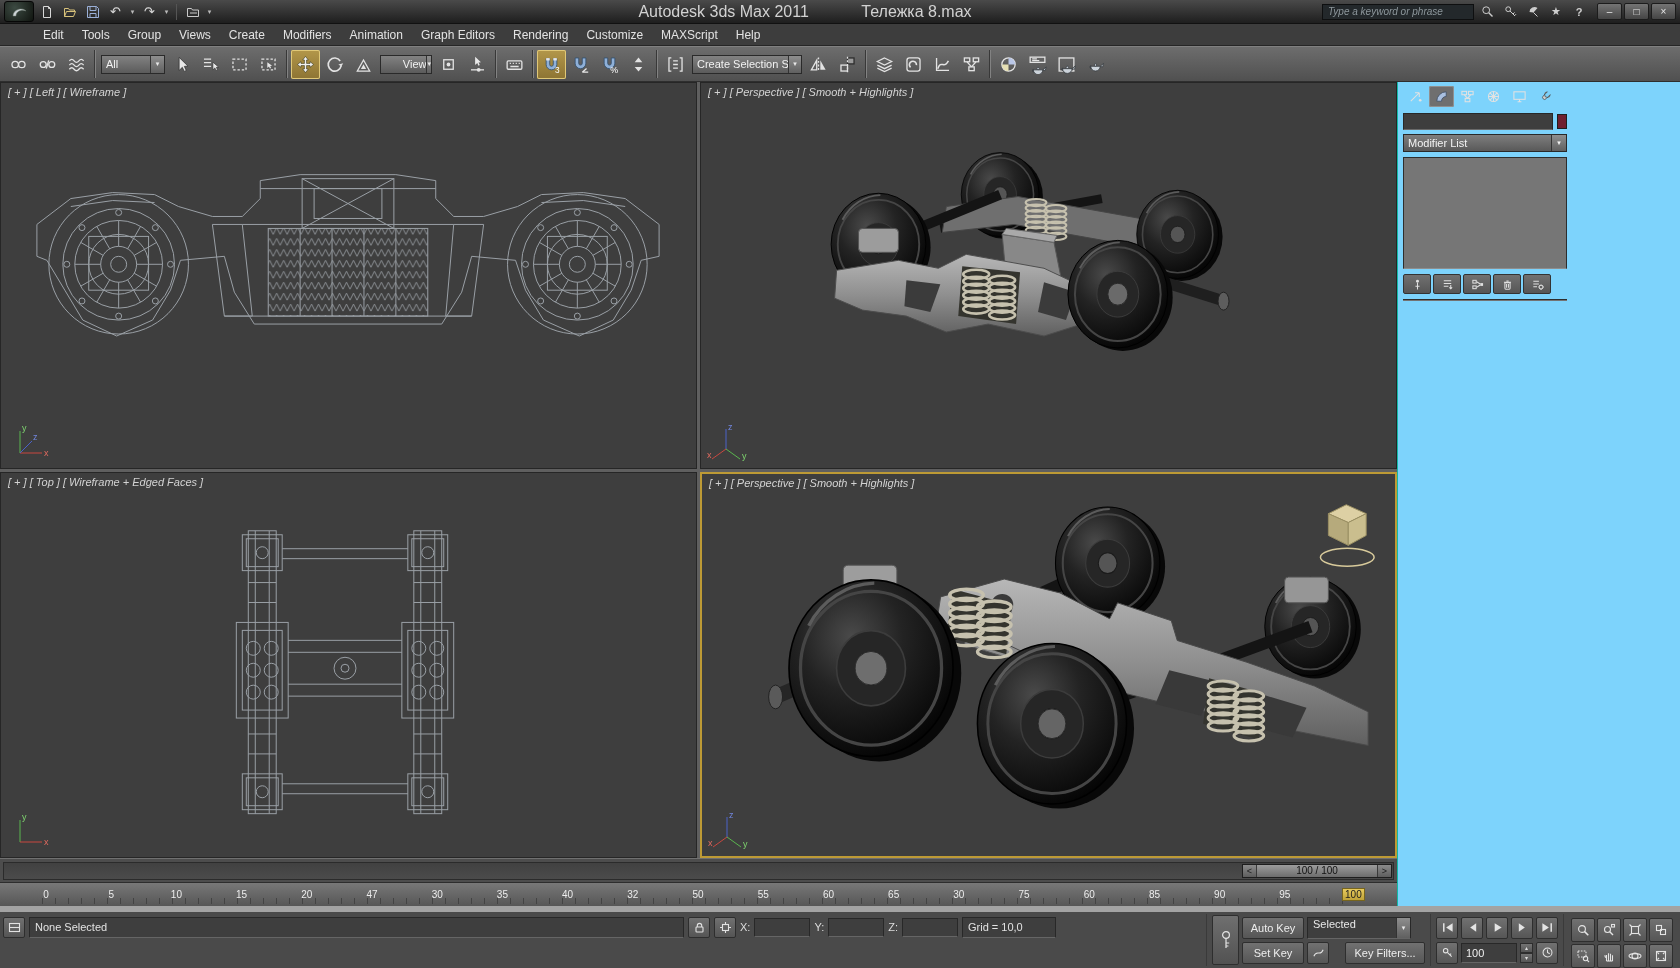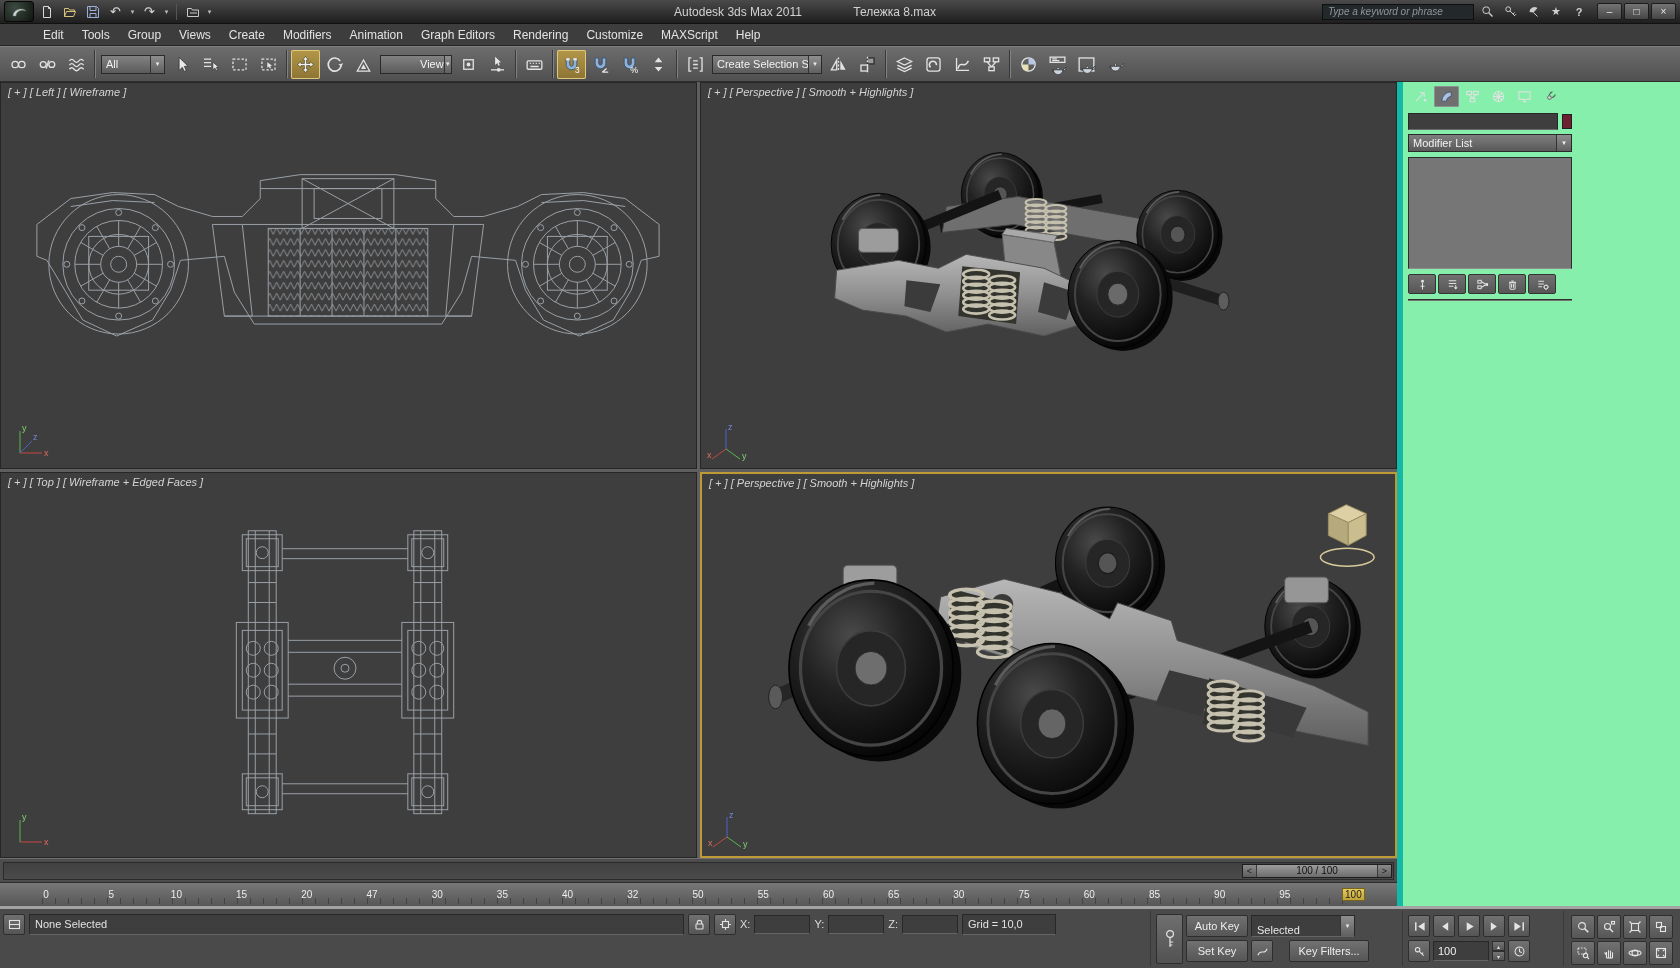--- a/index.html
+++ b/index.html
@@ -11,21 +11,21 @@
   
   .titlebar { height:24px; background:linear-gradient(#4a4a4a,#1e1e1e); display:flex;
     align-items:center; padding:0 4px; gap:2px; position:relative; border-bottom:1px solid #111; }
   .app-logo { width:30px; height:21px; border-radius:3px; background:radial-gradient(circle at 35% 30%,#3c4a42,#10140f);
     border:1px solid #070707; }
   .qat-btn { width:21px; height:19px; border-radius:2px; color:#c9c9c9; }
   .qat-btn svg { width:14px; height:14px; }
   .qat-caret { width:9px; font-size:7px; color:#bbb; text-align:center; }
   .tb-vsep { width:1px; height:16px; background:#000; border-right:1px solid #555; margin:0 3px; }
   .title-center { position:absolute; left:430px; right:500px; text-align:center; color:#d2d2d2;
-    font-size:12px; pointer-events:none; white-space:nowrap; }
+    font-size:16px; pointer-events:none; white-space:nowrap; }
   .title-center .t1 { margin-right:48px; }
   .infocenter { margin-left:auto; display:flex; align-items:center; gap:3px; }
   .search-field { width:152px; height:16px; background:#23282b; border:1px solid #0e0f10;
     color:#c4c4c4; font-size:10px; padding:0 5px; font-family:"Liberation Sans",sans-serif; }
   .search-field::placeholder { color:#8d979c; font-style:italic; }
   .ic-btn { width:20px; height:18px; border-radius:2px; }
   .ic-btn svg { width:13px; height:13px; }
   .star-glyph { color:#cfcfcf; font-size:11px; }
   .help-glyph { color:#cfcfcf; font-size:11px; font-weight:bold; }
   .winbtns { display:flex; gap:2px; margin-left:6px; }
@@ -41,21 +41,21 @@
   .toolbar { height:36px; background:linear-gradient(#6d6d6d,#505050); border-top:1px solid #808080;
     border-bottom:1px solid #2e2e2e; display:flex; align-items:center; padding:0 4px; }
   .tbtn { width:29px; height:29px; border-radius:2px; flex:none; }
   .tbtn svg { width:19px; height:19px; stroke:#e3e3e3; stroke-width:1.1; fill:none; }
   .tbtn.active { background:linear-gradient(#b3974a,#8d7433); box-shadow:inset 0 0 0 1px #e0c878; }
   .tsep { width:2px; height:28px; border-left:1px solid #383838; border-right:1px solid #828282; margin:0 3px; flex:none; }
   .tb-select { height:19px; display:flex; align-items:center; background:linear-gradient(#828282,#5b5b5b);
     border:1px solid #2a2a2a; color:#f2f2f2; font-size:11px; padding-left:4px; flex:none; margin:0 2px;justify-content:flex-end; }
   .tb-select .caret { margin-left:auto; font-size:7px; color:#e8e8e8; background:linear-gradient(#8e8e8e,#606060);
     border-left:1px solid #333; width:14px; height:100%; display:flex; align-items:center; justify-content:center; }
-  .w-filter { width:64px; } .w-coord { width:72px;padding-left:39px; } .w-selset { width:110px; }
+  .w-filter { width:64px; } .w-coord { width:52px;padding-left:39px; } .w-selset { width:110px; }
 
   
   .main { display:flex; height:824px; }
   .vp-area { width:1397px; display:flex; flex-direction:column; }
   .vp-grid { height:776px; display:grid; grid-template-columns:1fr 1fr; grid-template-rows:1fr 1fr;
     gap:3px; background:#5f5f5f; padding:0; }
   .viewport { position:relative; background:#3e3e3e; border:1px solid #262626; overflow:hidden; }
   .viewport.active { border:2px solid #bd9a35; }
   .scene { position:absolute; left:0; top:0; width:100%; height:100%; }
   .vp-label { position:absolute; top:3px; left:7px; font-size:11px; color:#d3d3d3; cursor:default;font-style:italic; }
@@ -77,21 +77,21 @@
   
   .trackbar { height:24px; background:linear-gradient(#787878,#565656); border-top:1px solid #2d2d2d; position:relative; }
   .trackbar::before { content:""; position:absolute; left:42px; right:44px; bottom:2px; height:6px;
     background:repeating-linear-gradient(90deg,#434343 0 1px,transparent 1px 13px); }
   .ticks { position:absolute; left:0; right:0; top:0; bottom:0; display:flex; justify-content:space-between;
     align-items:center; padding:0 32px 0 38px; font-size:10px; color:#ededed; }
   .tick { min-width:16px; text-align:center; cursor:default; }
   .tick:last-child { background:linear-gradient(#e8cb5e,#bfa238); color:#1d1d1d; border:1px solid #77651e; padding:0 2px; }
 
   
-  .cmdpanel { flex:1; background:#86efac; border-left:6px solid #14b8a6; display:flex; flex-direction:column;
+  .cmdpanel { flex:1; background:#7dd3fc; border-left:1px solid #14b8a6; display:flex; flex-direction:column;
     padding:3px 0 0 5px; }
   .cp-content { width:164px; display:flex; flex-direction:column; }
   .cp-tabs { display:flex; gap:1px; padding:1px 0 4px; }
   .cp-tab { width:25px; height:21px; border-radius:2px; }
   .cp-tab svg { width:15px; height:15px; stroke:#e2e2e2; stroke-width:1.1; fill:none; }
   .cp-tab.active { background:#6f6f6f; box-shadow:inset 0 0 0 1px #909090; }
   .cp-name-row { display:flex; gap:4px; align-items:center; margin:2px 0; }
   .cp-name-row input { flex:1; height:17px; background:#3e3e3e; border:1px solid #282828;
     border-bottom-color:#6a6a6a; color:#ddd; padding:0 3px; font-size:11px; }
   .swatch { width:17px; height:15px; background:#6f2030; border:1px solid #1f1f1f; }
@@ -101,22 +101,22 @@
     border-left:1px solid #333; width:15px; height:100%; display:flex; align-items:center; justify-content:center; }
   .cp-stack { height:112px; background:#767676; border:1px solid #2d2d2d; border-bottom-color:#8e8e8e; margin:3px 0; }
   .cp-btns { display:flex; gap:2px; padding:2px 0 5px; }
   .cp-btn { width:28px; height:20px; background:linear-gradient(#717171,#565656); border:1px solid #333;
     border-radius:2px; }
   .cp-btn svg { width:13px; height:13px; stroke:#e0e0e0; stroke-width:1.1; fill:none; }
   .cp-divider { border-top:1px solid #2d2d2d; border-bottom:1px solid #737373; width:164px; }
   .cp-empty { flex:1; }
 
   
-  .statusbar { height:62px; background:#4a4a4a; border-top:3px solid #a3a3a3; display:flex;
-    align-items:stretch; padding:2px 3px; font-size:11px;gap:28px; }
+  .statusbar { height:62px; background:#4a4a4a; border-top:6px solid #a3a3a3; display:flex;
+    align-items:stretch; padding:2px 3px; font-size:11px; }
   .sb-left { flex:1; display:flex; flex-direction:column; gap:3px; min-width:0; padding-right:5px; }
   .sb-row { display:flex; align-items:center; gap:4px; height:26px; }
   .sunken { background:#3e3e3e; border:1px solid #282828; border-bottom-color:#656565; height:21px;
     display:flex; align-items:center; padding:0 5px; color:#e2e2e2; white-space:nowrap; overflow:hidden; }
   .f-none { flex:1; max-width:655px; }
   .f-prompt { flex:1; max-width:905px; }
   .sb-ibtn { width:22px; height:21px; background:linear-gradient(#707070,#555); border:1px solid #2e2e2e;
     border-radius:2px; flex:none; }
   .sb-ibtn svg { width:13px; height:13px; stroke:#e2e2e2; stroke-width:1.1; fill:none; }
   .coord-input { width:56px; height:19px; background:#3e3e3e; border:1px solid #282828;
@@ -130,21 +130,21 @@
   .bigkey { width:27px; height:50px; background:linear-gradient(#6f6f6f,#525252); border:1px solid #2e2e2e;
     border-radius:2px; }
   .bigkey svg { width:16px; height:22px; stroke:#e4e4e4; stroke-width:1.2; fill:none; }
   .v-col { display:flex; flex-direction:column; gap:3px; justify-content:center; }
   .h-row { display:flex; gap:3px; align-items:center; }
   .sbtn { background:linear-gradient(#717171,#565656); border:1px solid #2e2e2e; border-radius:2px;
     color:#ededed; display:flex; align-items:center; justify-content:center; height:22px; font-size:11px; }
   .btn-akey { width:62px; } .btn-skey { width:62px; }
   .dd-selected { width:104px; height:22px; justify-content:flex-start; padding-left:5px;
     background:#3e3e3e; border:1px solid #282828; border-bottom-color:#656565; display:flex;
-    align-items:flex-end; color:#e8e8e8; }
+    align-items:flex-start; color:#e8e8e8; }
   .dd-selected .caret { margin-left:auto; font-size:7px; background:linear-gradient(#8e8e8e,#606060);
     border-left:1px solid #333; width:14px; height:100%; display:flex; align-items:center; justify-content:center; }
   .btn-kf { width:80px;margin-left:13px; }
   .t-btn { width:22px; height:22px; }
   .t-btn svg { width:13px; height:13px; stroke:#e4e4e4; stroke-width:1.1; fill:none; }
   .frame-input { width:56px; height:20px; background:#3e3e3e; border:1px solid #282828;
     border-bottom-color:#656565; color:#efefef; padding:0 4px; font-size:11px; }
   .spin-col { display:flex; flex-direction:column; width:13px; height:20px; }
   .spin { flex:1; background:linear-gradient(#747474,#555); border:1px solid #2e2e2e; color:#ddd;
     font-size:6px; display:flex; align-items:center; justify-content:center; }

